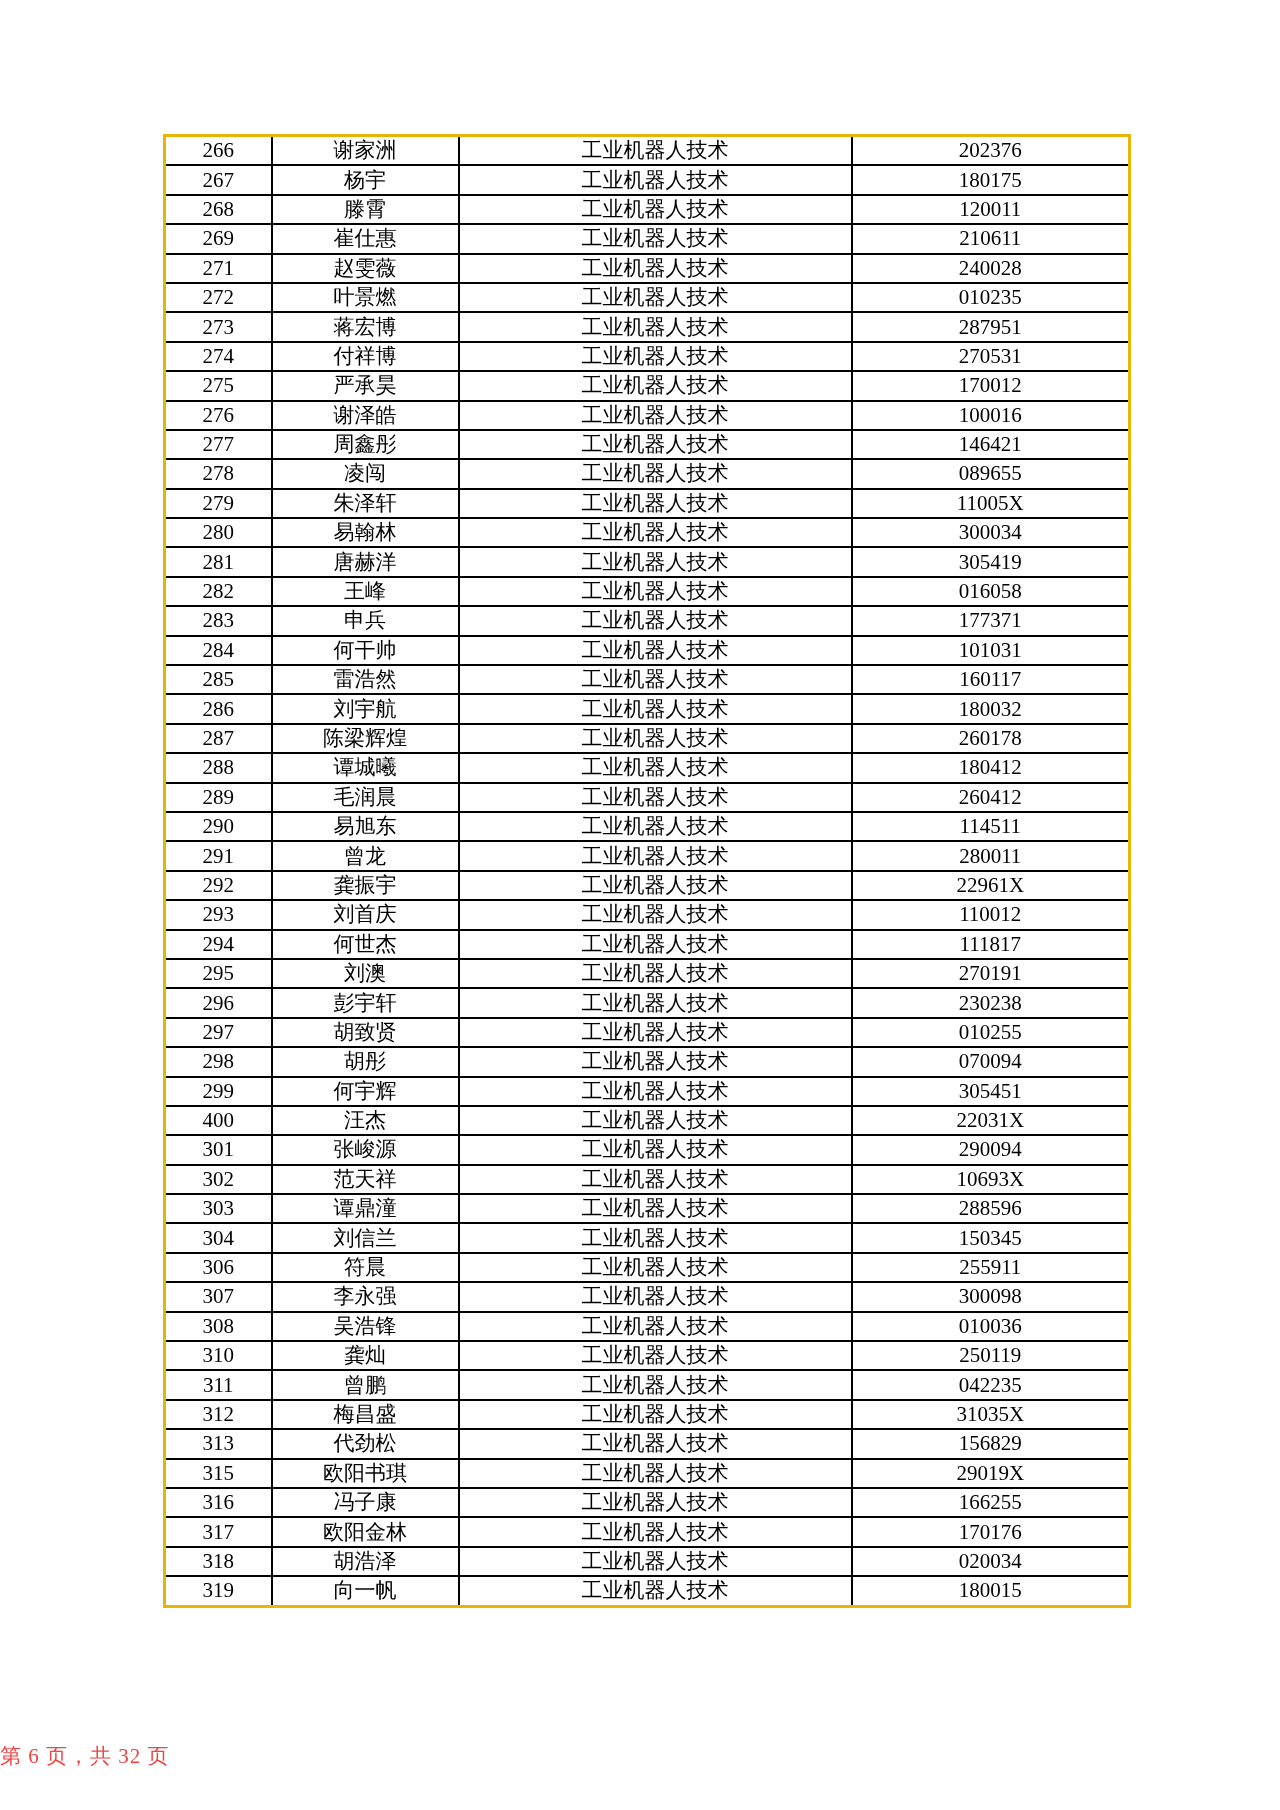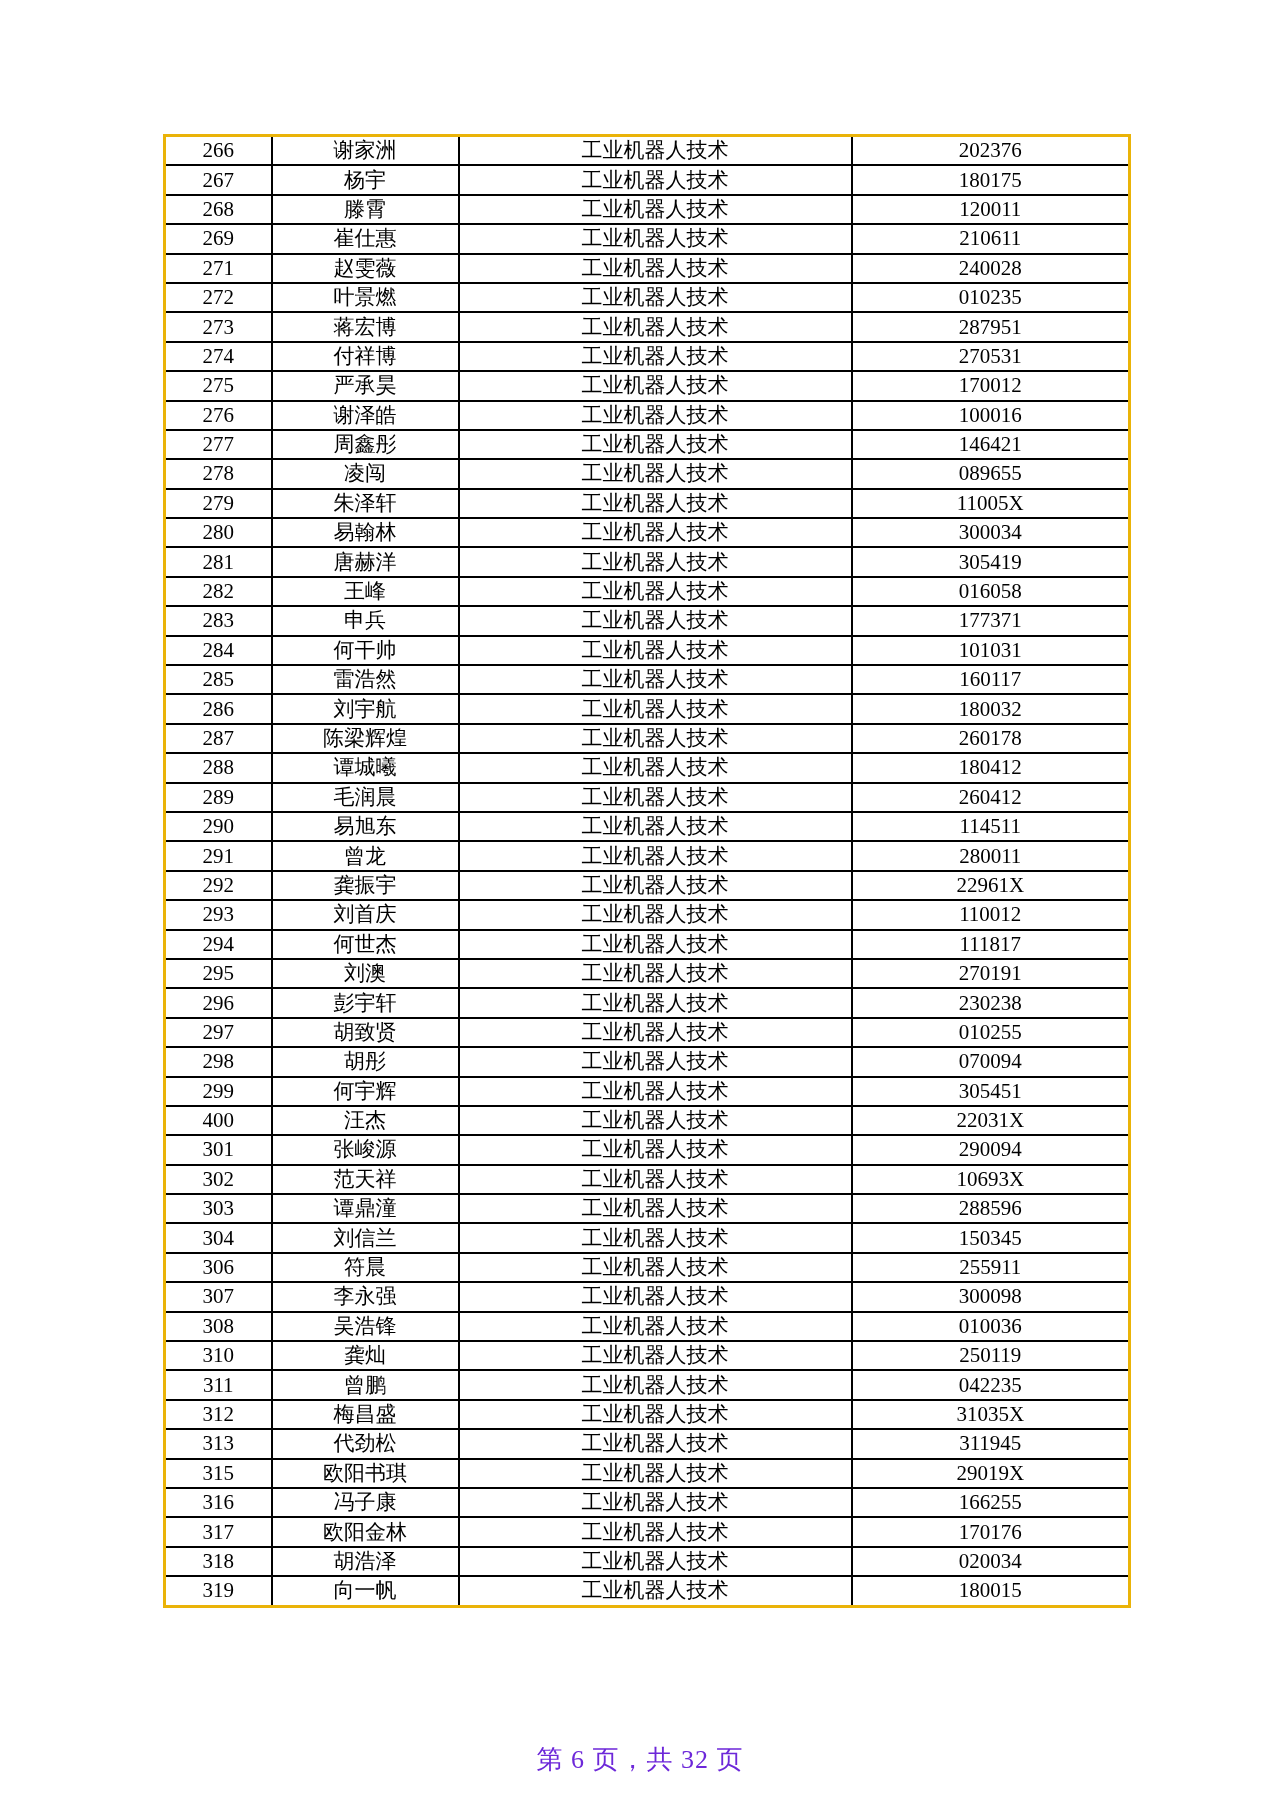--- a/index.html
+++ b/index.html
@@ -37,24 +37,24 @@
   }
   .col-seq   { width: 107px; }
   .col-name  { width: 187px; }
   .col-major { width: 393px; }
   .col-id    { width: 278px; }
   .footer {
     position: absolute;
     top: 1742px;
     left: 0;
     width: 100%;
-    text-align: center;
-    font-size: 26px;
+    text-align: left;
+    font-size: 21px;
     letter-spacing: 1px;
-    color: #6d28d9;
+    color: #ef4444;
   }
 </style>
 </head>
 <body>
 
 <div class="page">
 
   <table class="roster">
     <colgroup>
       <col class="col-seq">
@@ -324,21 +324,21 @@
         <tr>
           <td>312</td>
           <td>梅昌盛</td>
           <td>工业机器人技术</td>
           <td>31035X</td>
         </tr>
         <tr>
           <td>313</td>
           <td>代劲松</td>
           <td>工业机器人技术</td>
-          <td>311945</td>
+          <td>156829</td>
         </tr>
         <tr>
           <td>315</td>
           <td>欧阳书琪</td>
           <td>工业机器人技术</td>
           <td>29019X</td>
         </tr>
         <tr>
           <td>316</td>
           <td>冯子康</td>

